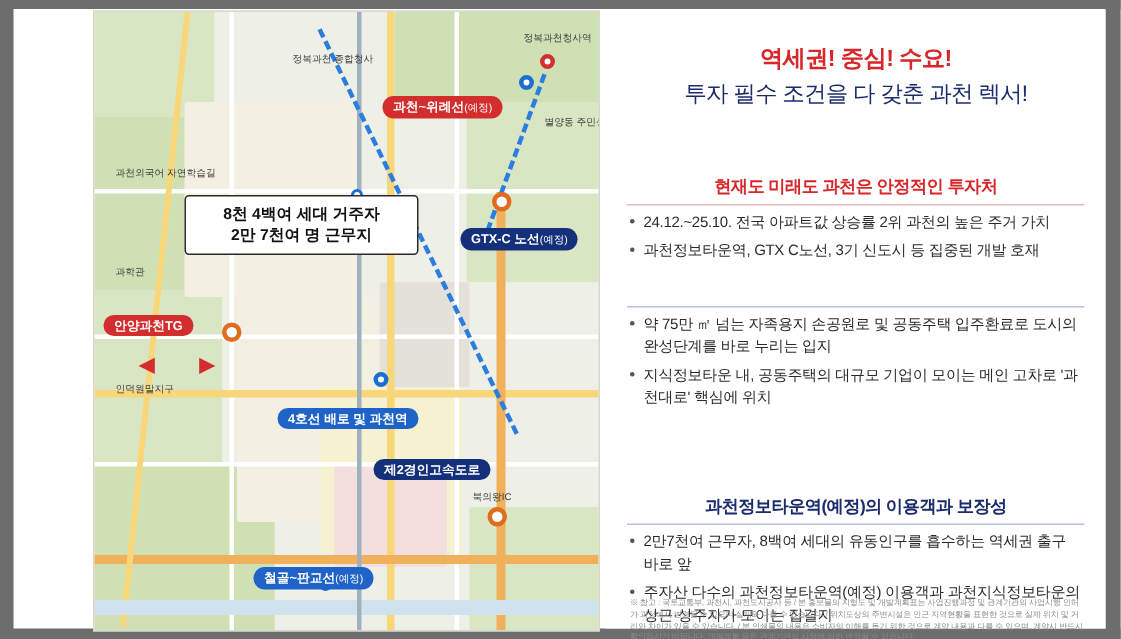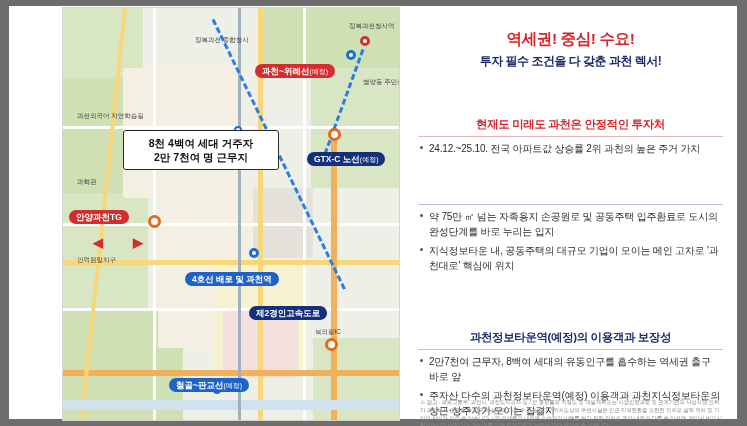--- a/index.html
+++ b/index.html
@@ -66,21 +66,21 @@
   .arrow-red{position:absolute;color:#d42d2d;font-size:13px;font-weight:bold;line-height:1;}
 
   
   .right{position:absolute;left:404px;top:7px;width:333px;height:412px;background:#fff;}
   .head1{
     position:absolute;left:0;top:22px;width:333px;text-align:center;
     font-size:15.5px;font-weight:bold;color:#d8262b;letter-spacing:-.4px;
   }
   .head2{
     position:absolute;left:0;top:46px;width:333px;text-align:center;
-    font-size:12px;font-weight:bold;color:#1b2b6b;letter-spacing:-.5px;
+    font-size:15px;font-weight:normal;color:#1b2b6b;letter-spacing:-.5px;
   }
   .card{position:absolute;left:14px;width:305px;background:#fff;}
   .card .ttl{
     text-align:center;font-size:11.5px;font-weight:bold;letter-spacing:-.4px;
     padding-bottom:4px;
     margin-top:21px;
   }
   .ttl.red{color:#d8262b;}
   .ttl.navy{color:#1b2b6b;}
   .rule{height:1px;width:100%;}
@@ -220,20 +220,21 @@
 
   <div class="right">
 
     <div class="head1">역세권! 중심! 수요!</div>
     <div class="head2">투자 필수 조건을 다 갖춘 과천 렉서!</div>
 
     <div class="card topline" style="top:82px;padding-top:7px;">
       <div class="ttl red">현재도 미래도 과천은 안정적인 투자처</div>
       <div class="rule red"></div>
       <div class="bul">24.12.~25.10. 전국 아파트값 상승률 2위 과천의 높은 주거 가치</div>
+      <div class="bul">과천정보타운역, GTX C노선, 3기 신도시 등 집중된 개발 호재</div>
     </div>
 
     <div class="card topline n" style="top:190px;padding-top:7px;">
       <div class="rule navy"></div>
       <div class="bul">약 75만 ㎡ 넘는 자족용지 손공원로 및 공동주택 입주환료로 도시의 완성단계를 바로 누리는 입지</div>
       <div class="bul">지식정보타운 내, 공동주택의 대규모 기업이 모이는 메인 고차로 '과천대로' 핵심에 위치</div>
     </div>
 
     <div class="card topline n" style="top:295px;padding-top:7px;">
       <div class="ttl navy">과천정보타운역(예정)의 이용객과 보장성</div>

